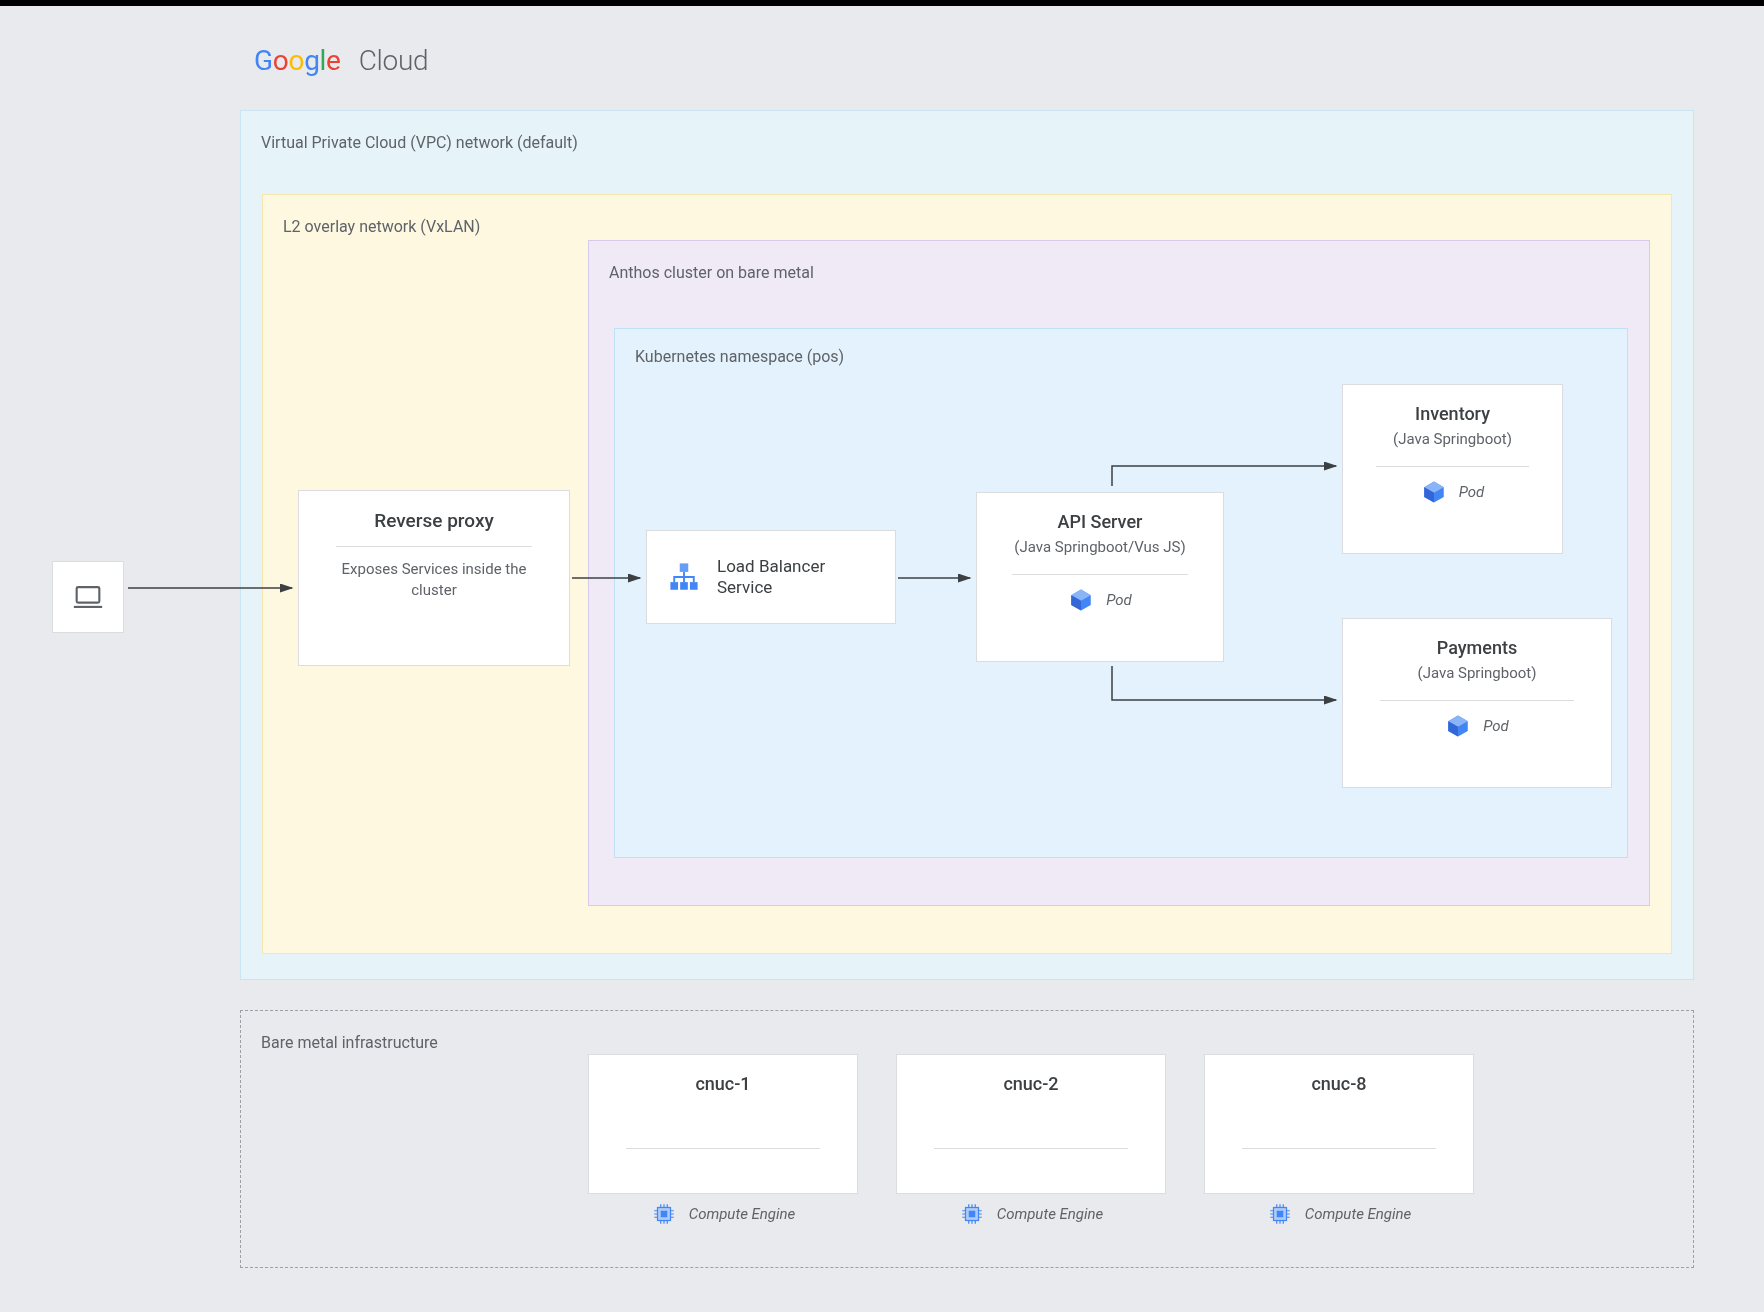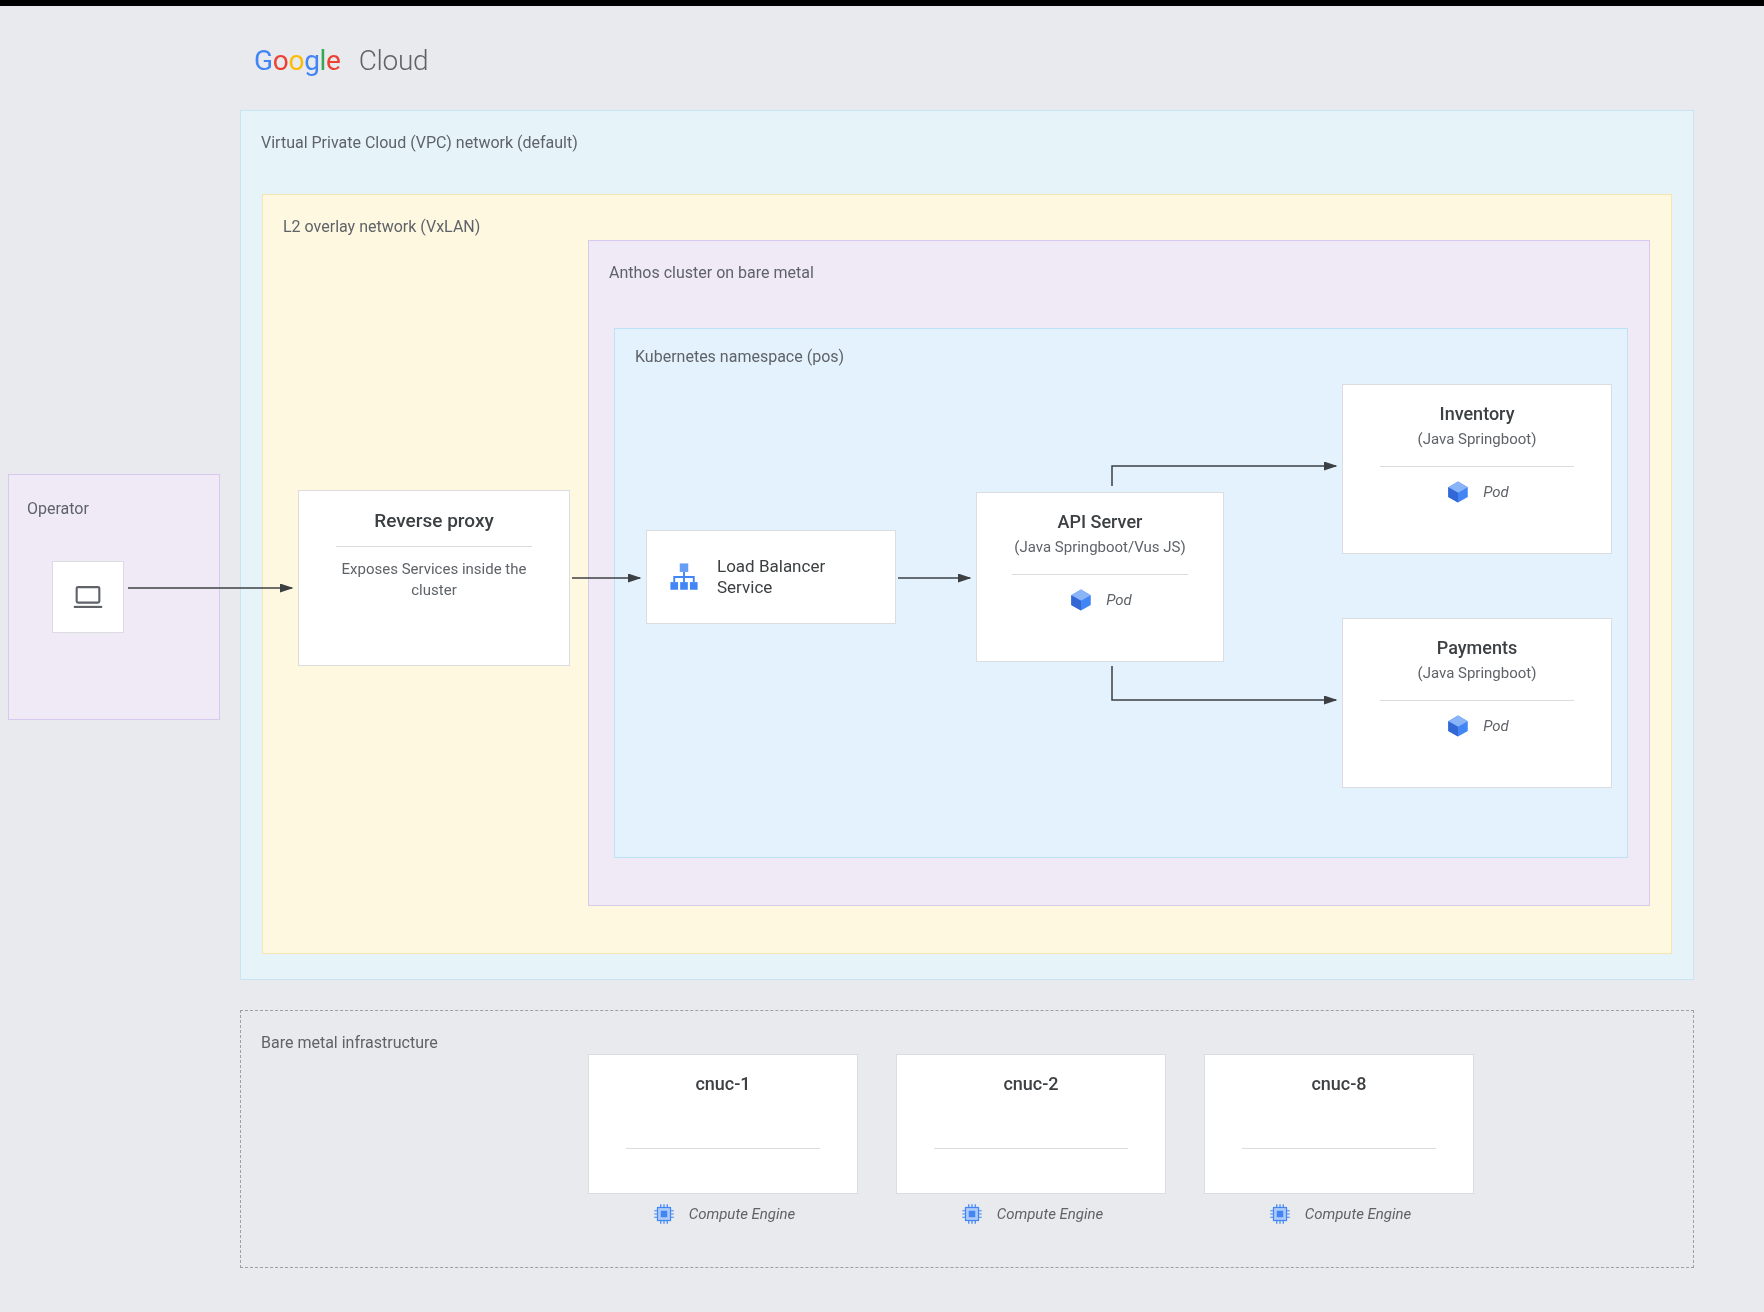--- a/index.html
+++ b/index.html
@@ -57,21 +57,21 @@
   .card hr { border:none; border-top:1px solid #dadce0; width:85%; margin:8px 0 12px; }
   .podrow, .cerow, .lbrow { display:flex; align-items:center; gap:12px;font-style:italic; }
   .podrow span, .cerow span, .lbrow span { font-size:15px; color:#5f6368; }
   .reverse { top:484px; left:298px; width:272px; height:176px; }
   .reverse .title { font-size:19px; }
   .reverse .desc { font-size:15px; color:#5f6368; line-height:1.4; padding:0 6px; }
   .lb { top:524px; left:646px; width:250px; height:94px; flex-direction:row; text-align:left; gap:16px; align-items:center; }
   .lb .lbtext { display:flex; flex-direction:column; }
   .lb .lbtext span { font-size:17px; color:#3c4043; line-height:1.25; }
   .api  { top:486px; left:976px; width:248px; height:170px; }
-  .inv  { top:378px; left:1342px; width:270px; height:170px; }
+  .inv  { top:378px; left:1342px; width:221px; height:170px; }
   .pay  { top:612px; left:1342px; width:270px; height:170px; }
   .bare {
     position:absolute; top:1004px; left:240px; width:1454px; height:258px;
     border:1.5px dashed #9aa0a6; background:transparent; padding:22px 20px;
   }
   .cnuc { width:270px; height:140px;gap:40px; }
   #cnuc1 { top:1048px; left:588px; }
   #cnuc2 { top:1048px; left:896px; }
   #cnuc3 { top:1048px; left:1204px; }
   
@@ -100,23 +100,20 @@
   </div>
 
   <div class="box anthos">
     <div class="label">Anthos cluster on bare metal</div>
   </div>
 
   <div class="box ns">
     <div class="label">Kubernetes namespace (pos)</div>
   </div>
 
-  <div class="operator-panel">
-    <div class="label">Operator</div>
-  </div>
   <div class="laptop-box">
     <svg class="laptop-icon" viewBox="0 0 24 24" fill="none" stroke="currentColor" stroke-width="1.5">
       <rect x="4" y="5" width="16" height="11" rx="1"></rect>
       <path d="M2 19h20"></path>
     </svg>
   </div>
 
   <div class="card lb">
     <svg class="lb-icon" viewBox="0 0 40 40">
       <rect x="15" y="4" width="10" height="10" fill="#669df6"></rect>

